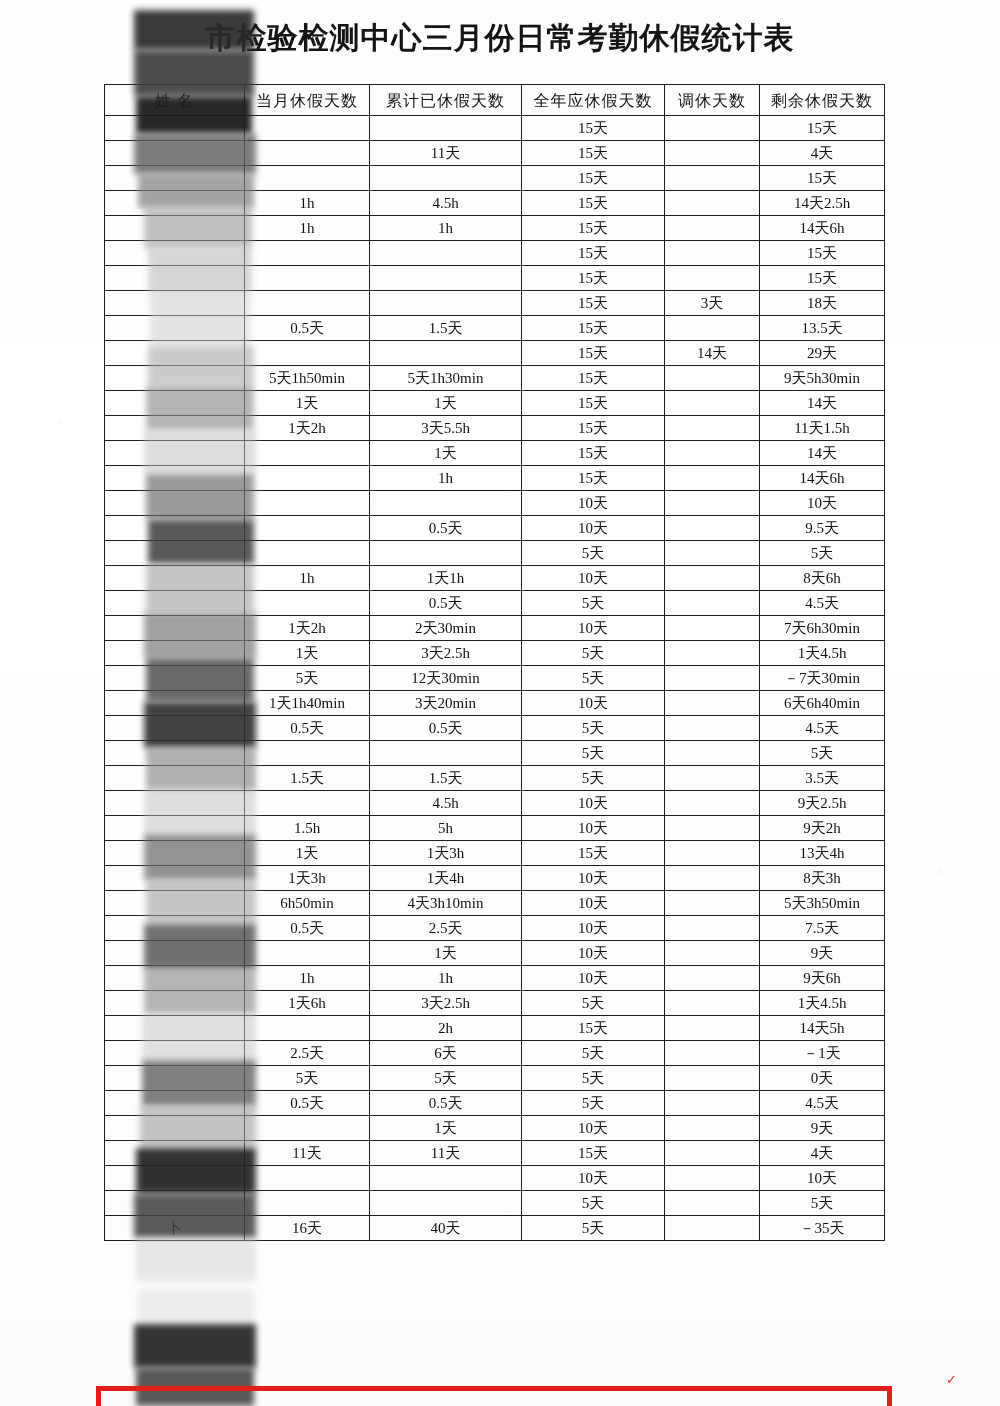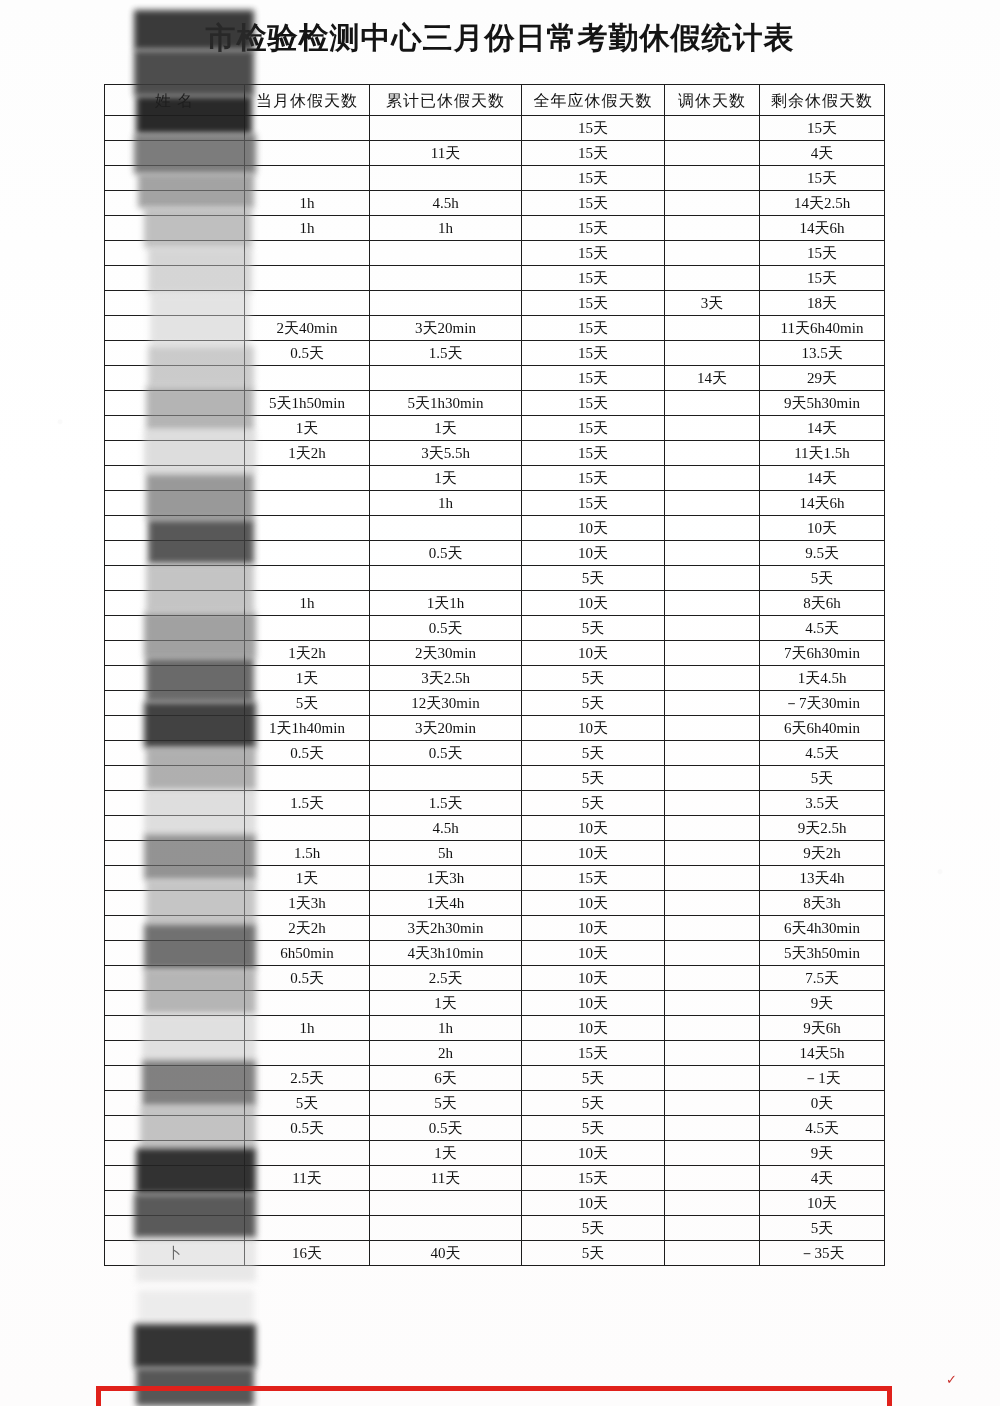--- a/index.html
+++ b/index.html
@@ -191,28 +191,20 @@
         <tr>
           <td class="name-cell"></td>
           <td></td>
           <td></td>
           <td>15天</td>
           <td>3天</td>
           <td>18天</td>
         </tr>
         <tr>
           <td class="name-cell"></td>
-          <td>2天40min</td>
-          <td>3天20min</td>
-          <td>15天</td>
-          <td></td>
-          <td>11天6h40min</td>
-        </tr>
-        <tr>
-          <td class="name-cell"></td>
           <td>0.5天</td>
           <td>1.5天</td>
           <td>15天</td>
           <td></td>
           <td>13.5天</td>
         </tr>
         <tr>
           <td class="name-cell"></td>
           <td></td>
           <td></td>
@@ -383,28 +375,20 @@
         <tr>
           <td class="name-cell"></td>
           <td>1天3h</td>
           <td>1天4h</td>
           <td>10天</td>
           <td></td>
           <td>8天3h</td>
         </tr>
         <tr>
           <td class="name-cell"></td>
-          <td>2天2h</td>
-          <td>3天2h30min</td>
-          <td>10天</td>
-          <td></td>
-          <td>6天4h30min</td>
-        </tr>
-        <tr>
-          <td class="name-cell"></td>
           <td>6h50min</td>
           <td>4天3h10min</td>
           <td>10天</td>
           <td></td>
           <td>5天3h50min</td>
         </tr>
         <tr>
           <td class="name-cell"></td>
           <td>0.5天</td>
           <td>2.5天</td>
@@ -420,20 +404,28 @@
           <td></td>
           <td>9天</td>
         </tr>
         <tr>
           <td class="name-cell"></td>
           <td>1h</td>
           <td>1h</td>
           <td>10天</td>
           <td></td>
           <td>9天6h</td>
+        </tr>
+        <tr>
+          <td class="name-cell"></td>
+          <td>1天6h</td>
+          <td>3天2.5h</td>
+          <td>5天</td>
+          <td></td>
+          <td>1天4.5h</td>
         </tr>
         <tr>
           <td class="name-cell"></td>
           <td></td>
           <td>2h</td>
           <td>15天</td>
           <td></td>
           <td>14天5h</td>
         </tr>
         <tr>

